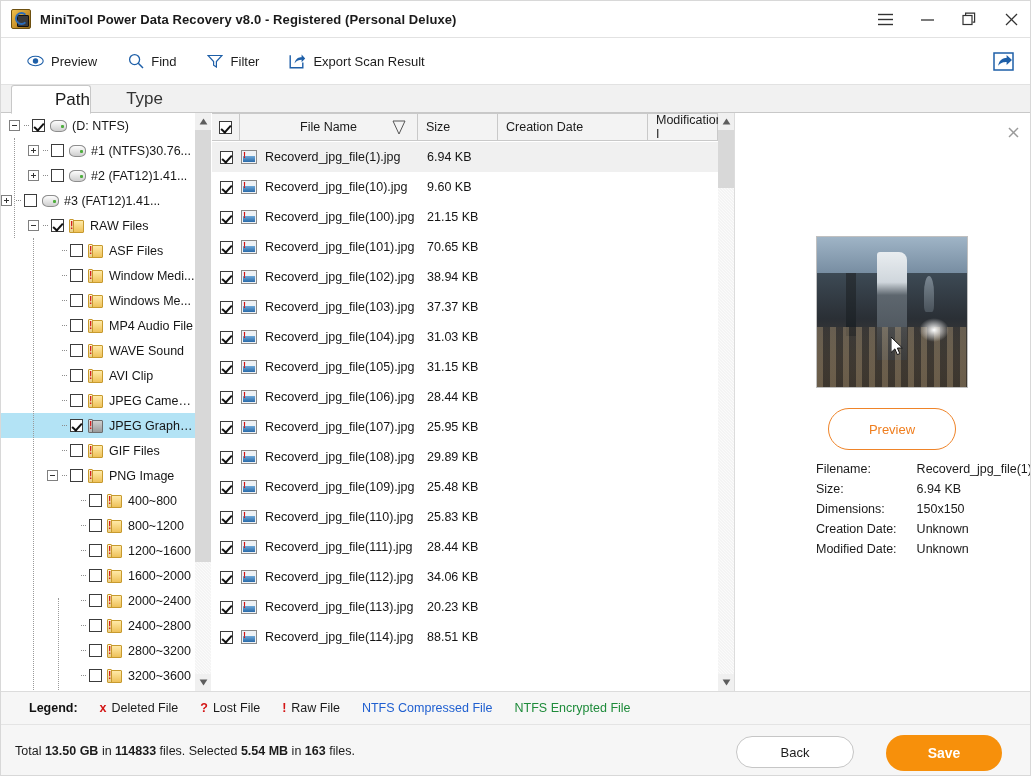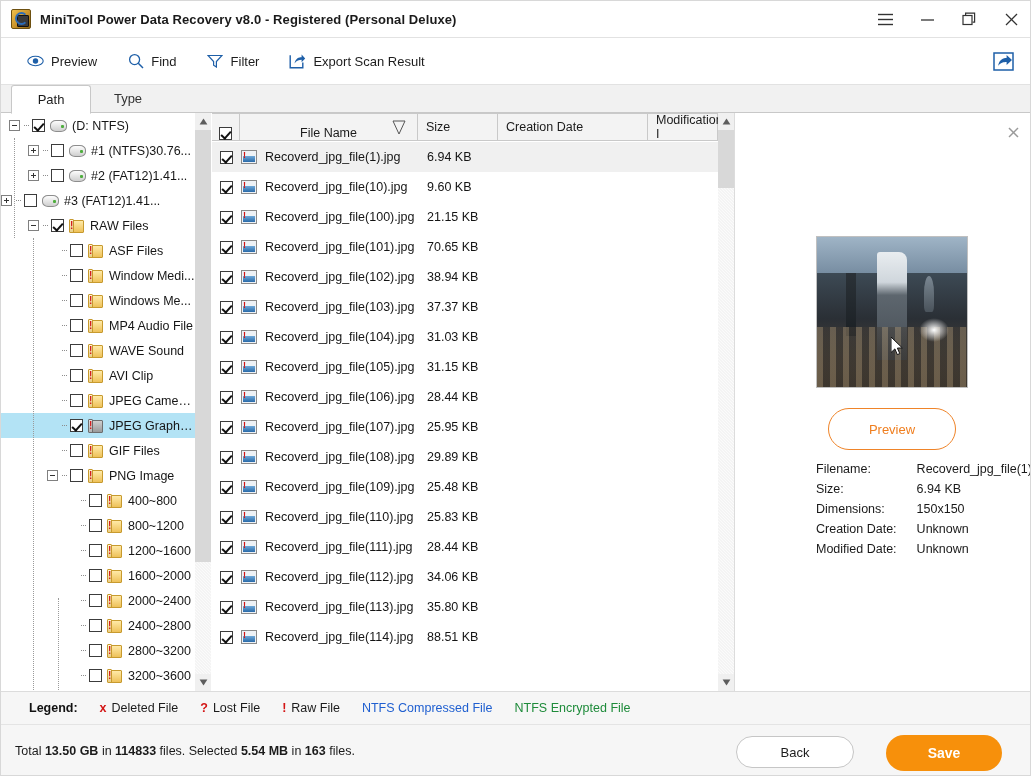--- a/index.html
+++ b/index.html
@@ -73,21 +73,21 @@
     display:flex; align-items:center; justify-content:center; cursor:default;
   }
 
   
   #tabstrip {
     position:absolute; left:0; top:84px; width:1031px; height:28px;
     background:#f1f1f1; border-bottom:1px solid #c8c8c8;
   }
   .tab {
     position:absolute; top:0; height:28px; line-height:27px;
-    text-align:center; font-size:13px; cursor:default;
+    text-align:right; font-size:17px; cursor:default;
     color:#1c1c1c;
   }
   .tab.inactive { color:#333; }
   .tab.active {
     background:#ffffff;
     border:1px solid #c8c8c8; border-bottom:1px solid #ffffff;
     border-top-left-radius:3px; border-top-right-radius:3px;
     z-index:3; height:29px;
   }
 
@@ -193,21 +193,21 @@
     position:absolute; left:0; top:0; height:28px; width:506px;
     background:#f3f3f3; border-bottom:1px solid #c9c9c9; border-top:1px solid #c9c9c9;
     display:flex; align-items:stretch;
   }
   .hcell {
     position:relative; display:flex; align-items:center;
     font-size:12.5px; color:#1b1b1b;
     border-right:1px solid #c9c9c9; padding-left:8px;
     cursor:default; background:#f3f3f3;
   }
-  .hcell.center { justify-content:center; padding-left:0;align-items:flex-end; }
+  .hcell.center { justify-content:center; padding-left:0; }
   #list-body {
     position:absolute; left:0; top:29px; width:506px; height:548px;
     overflow:hidden; background:#ffffff;
   }
   .frow {
     height:30px; display:flex; align-items:center;
     font-size:12.5px; color:#141414; cursor:default; white-space:nowrap;
   }
   .frow.first { background:#f0f0f0; }
   .fcb { margin-left:8px; margin-right:8px; }
@@ -793,21 +793,21 @@
           <div class="frow">
             <span class="cb fcb on"></span>
             <span class="fileico"></span>
             <span class="fname">Recoverd_jpg_file(112).jpg</span>
             <span class="fsize">34.06 KB</span>
           </div>
           <div class="frow">
             <span class="cb fcb on"></span>
             <span class="fileico"></span>
             <span class="fname">Recoverd_jpg_file(113).jpg</span>
-            <span class="fsize">35.80 KB</span>
+            <span class="fsize">20.23 KB</span>
           </div>
           <div class="frow">
             <span class="cb fcb on"></span>
             <span class="fileico"></span>
             <span class="fname">Recoverd_jpg_file(114).jpg</span>
             <span class="fsize">88.51 KB</span>
           </div>
         </div>
 
       <div id="list-sb">

